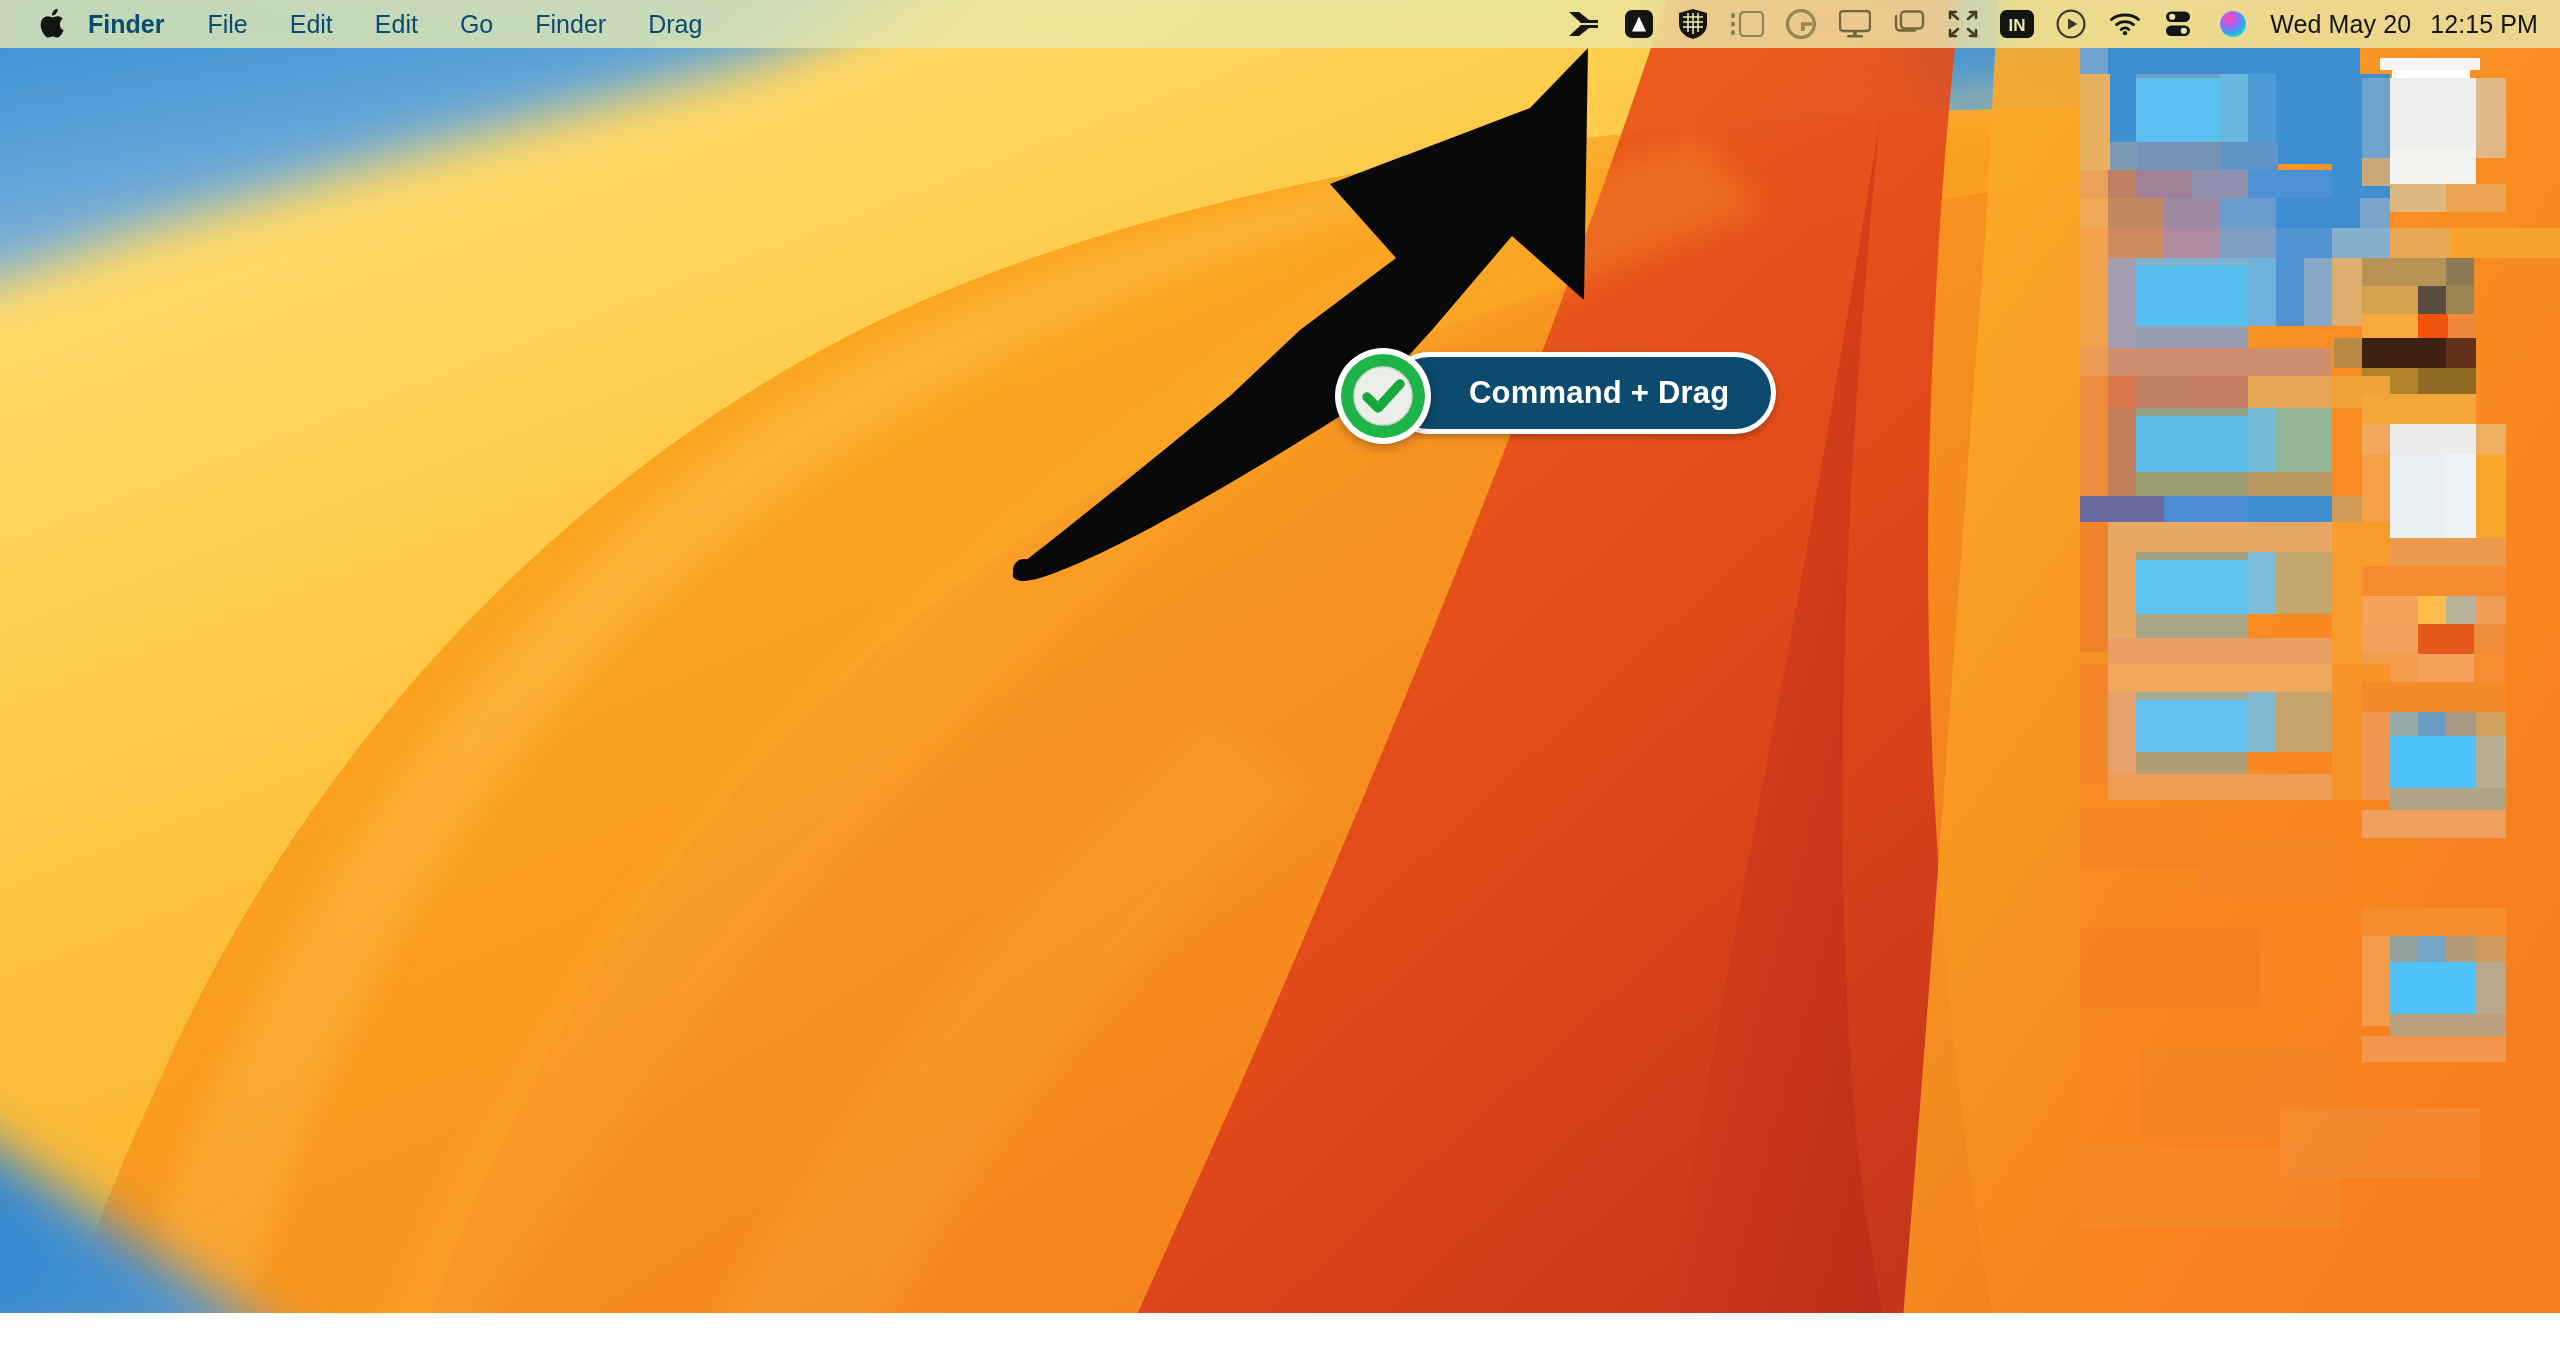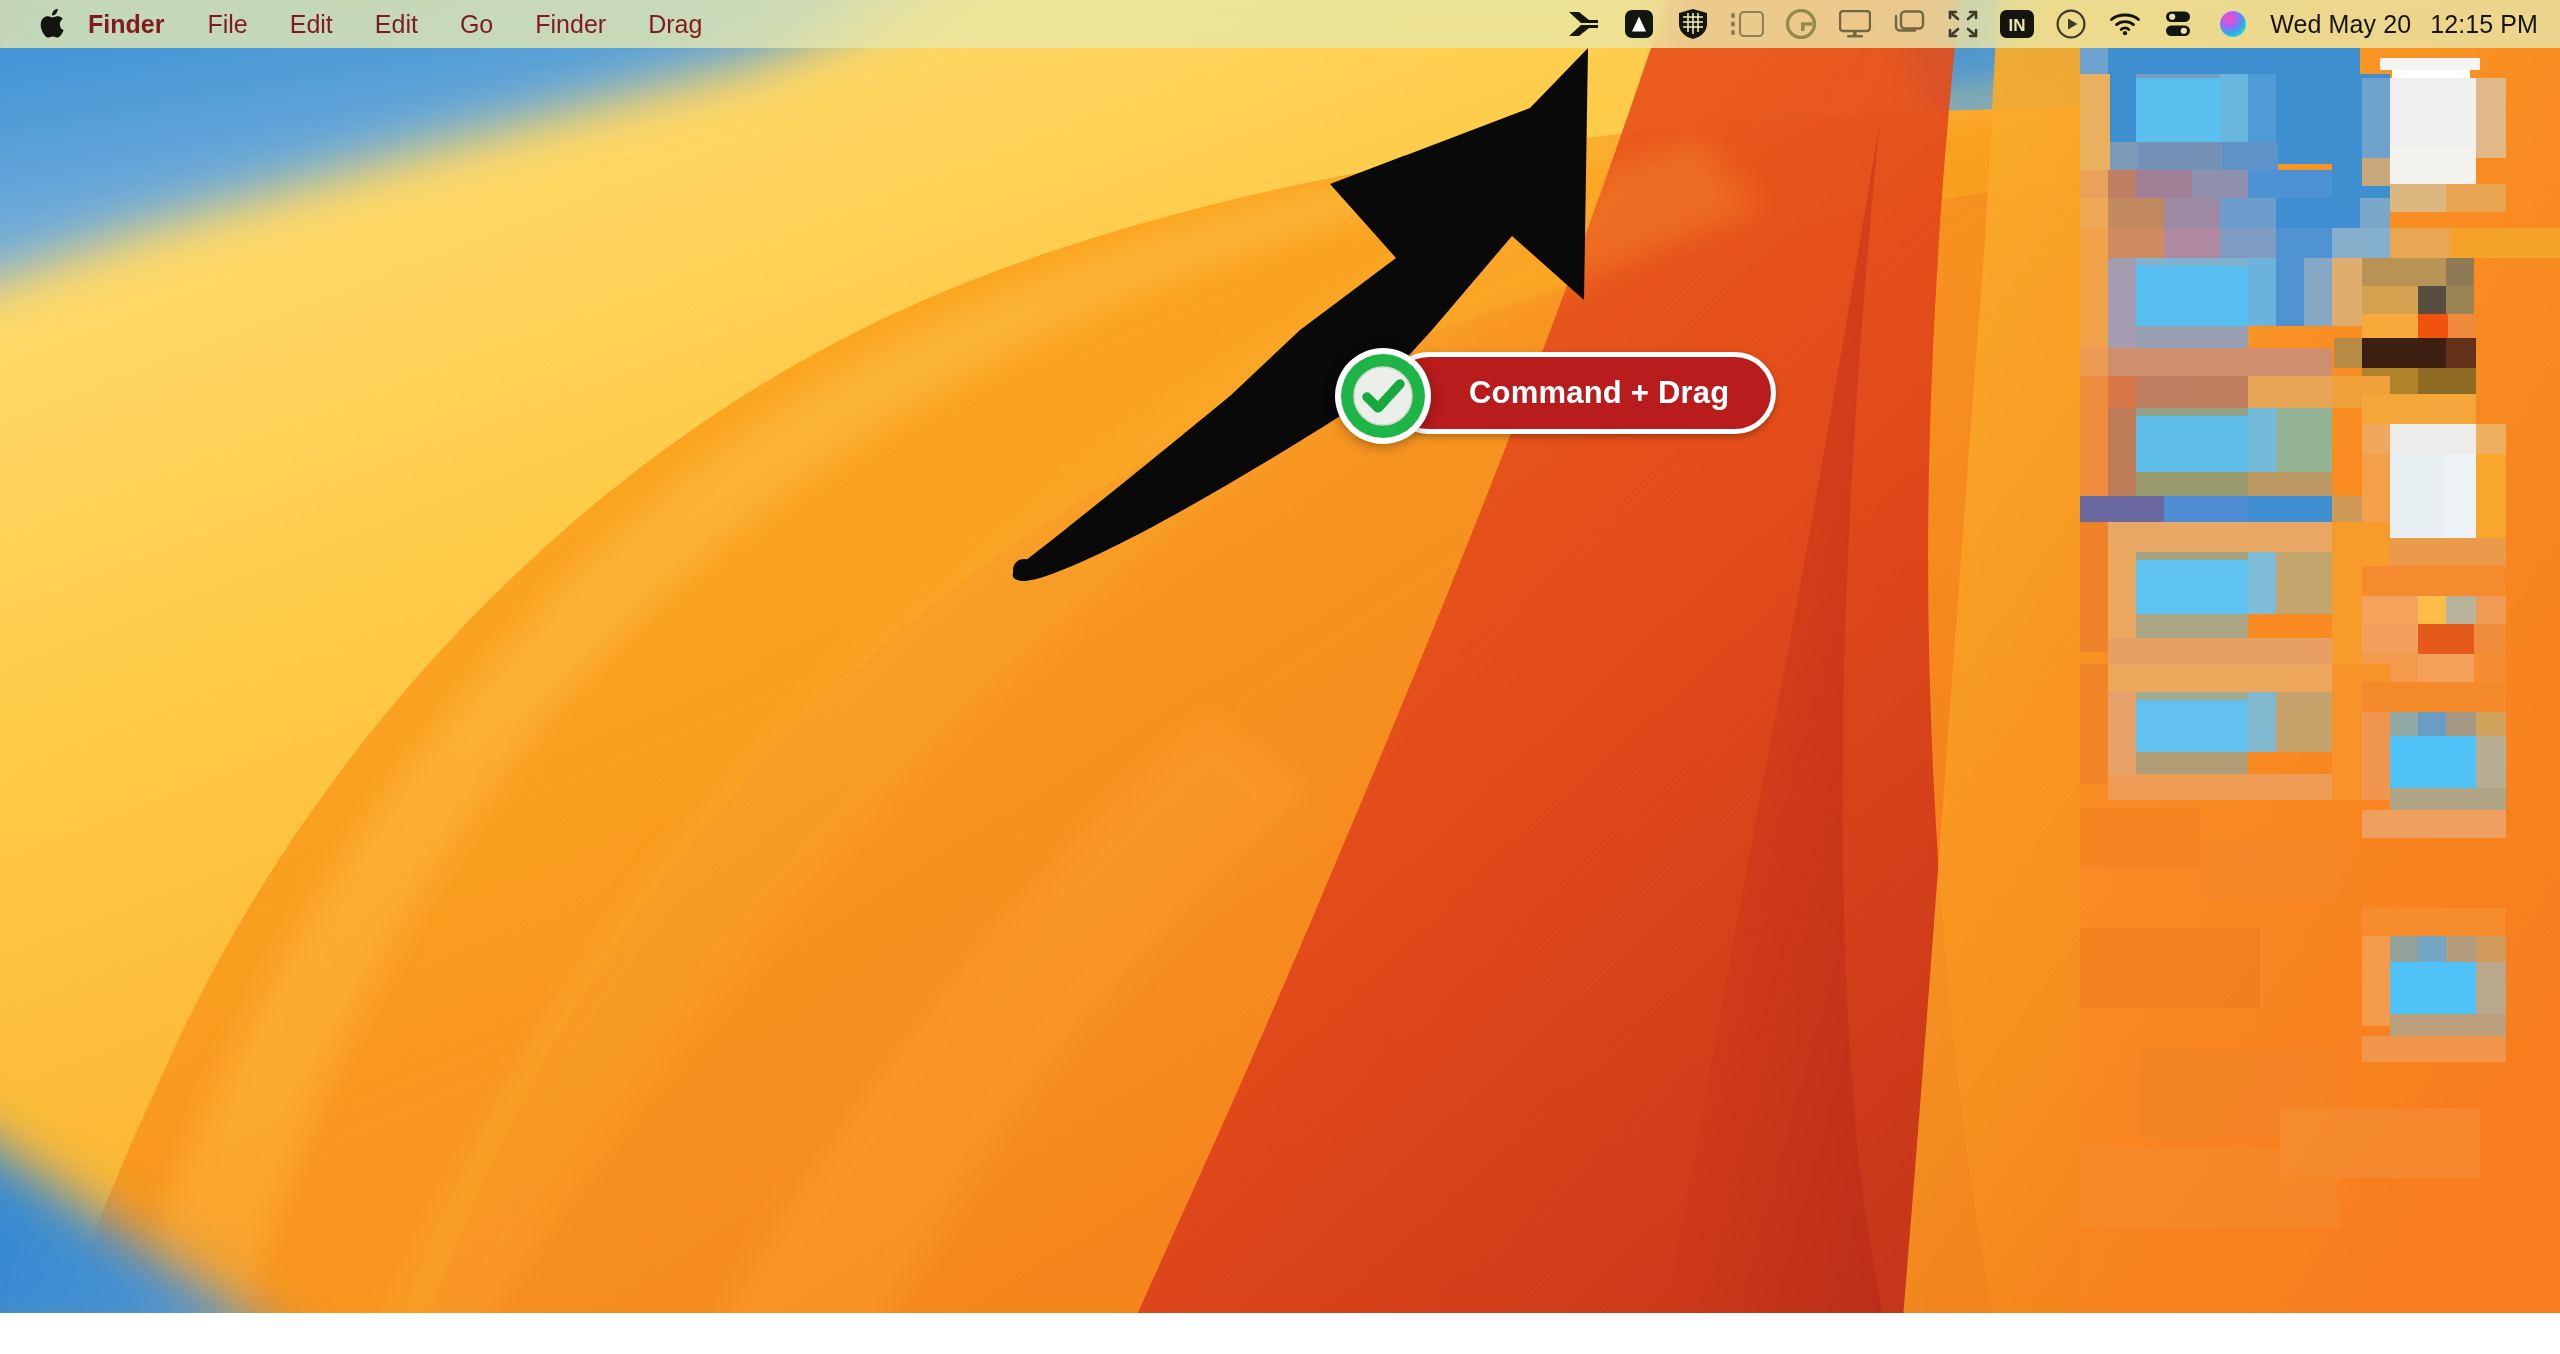--- a/index.html
+++ b/index.html
@@ -45,21 +45,21 @@
   #menu-left {
     display:flex; align-items:center;
     height:100%;
     padding-left:30px;
     gap:0px;
   }
   .menu-item {
     font-size:25px;
     line-height:1;
     padding:0 21px;
-    color:#7f1d1d;
+    color:#0c4a6e;
     white-space:nowrap;
     cursor:default;
   }
   .menu-item.app-name { font-weight:bold; padding-left:18px; padding-right:22px; }
   #apple-logo {
     display:flex; align-items:center; justify-content:center;
     width:40px; height:48px;
     padding-left:2px;
   }
   #apple-logo svg { display:block; }
@@ -105,21 +105,21 @@
     display:flex; align-items:center;
     z-index:70;
   }
   #callout-pill {
     position:absolute;
     left:55px; top:14px;
     height:82px;
     min-width:350px;
     display:flex; align-items:center; justify-content:center;
     padding:0 42px 0 76px;
-    background:#b91c1c;
+    background:#0c4a6e;
     border:5px solid #ffffff;
     border-radius:42px;
     box-shadow:0 3px 7px rgba(0,0,0,0.28);
   }
   #callout-pill-label {
     color:#ffffff;
     font-size:31px;
     font-weight:bold;
     letter-spacing:0.2px;
     white-space:nowrap;

